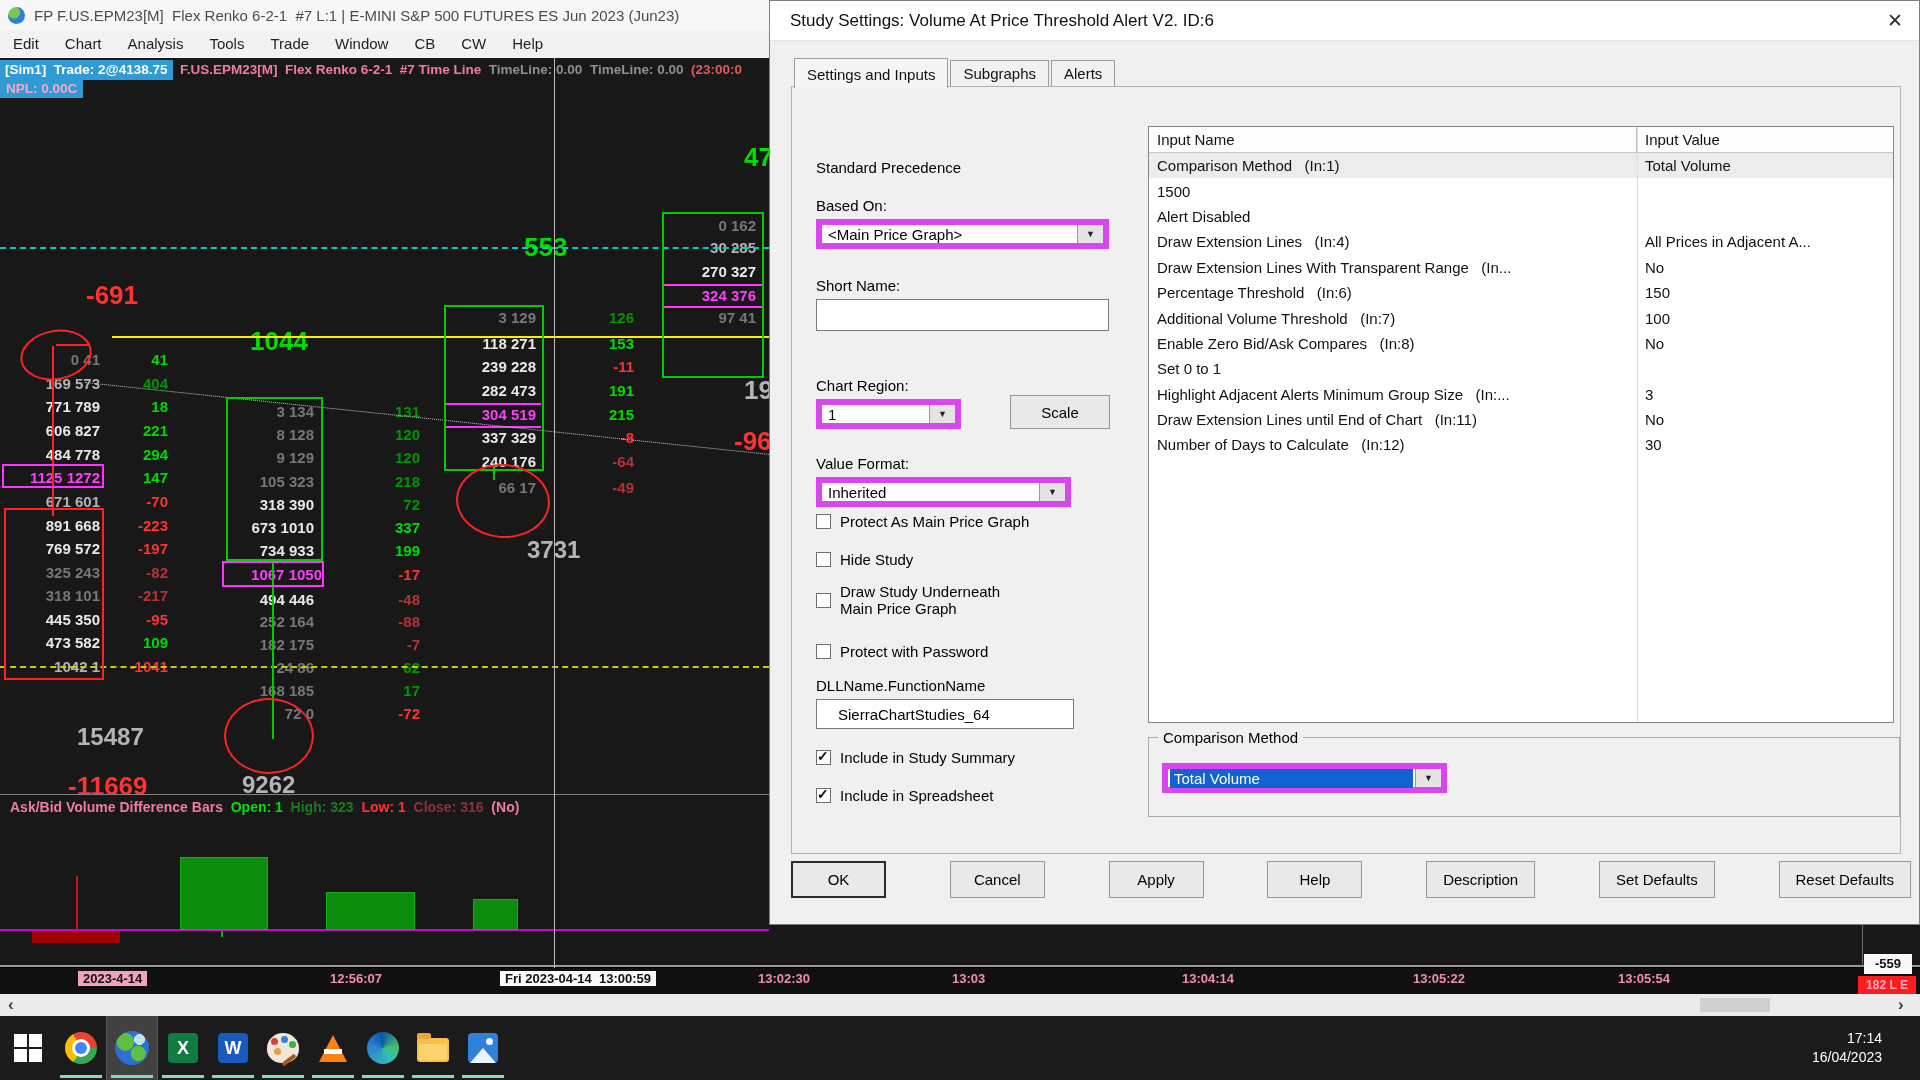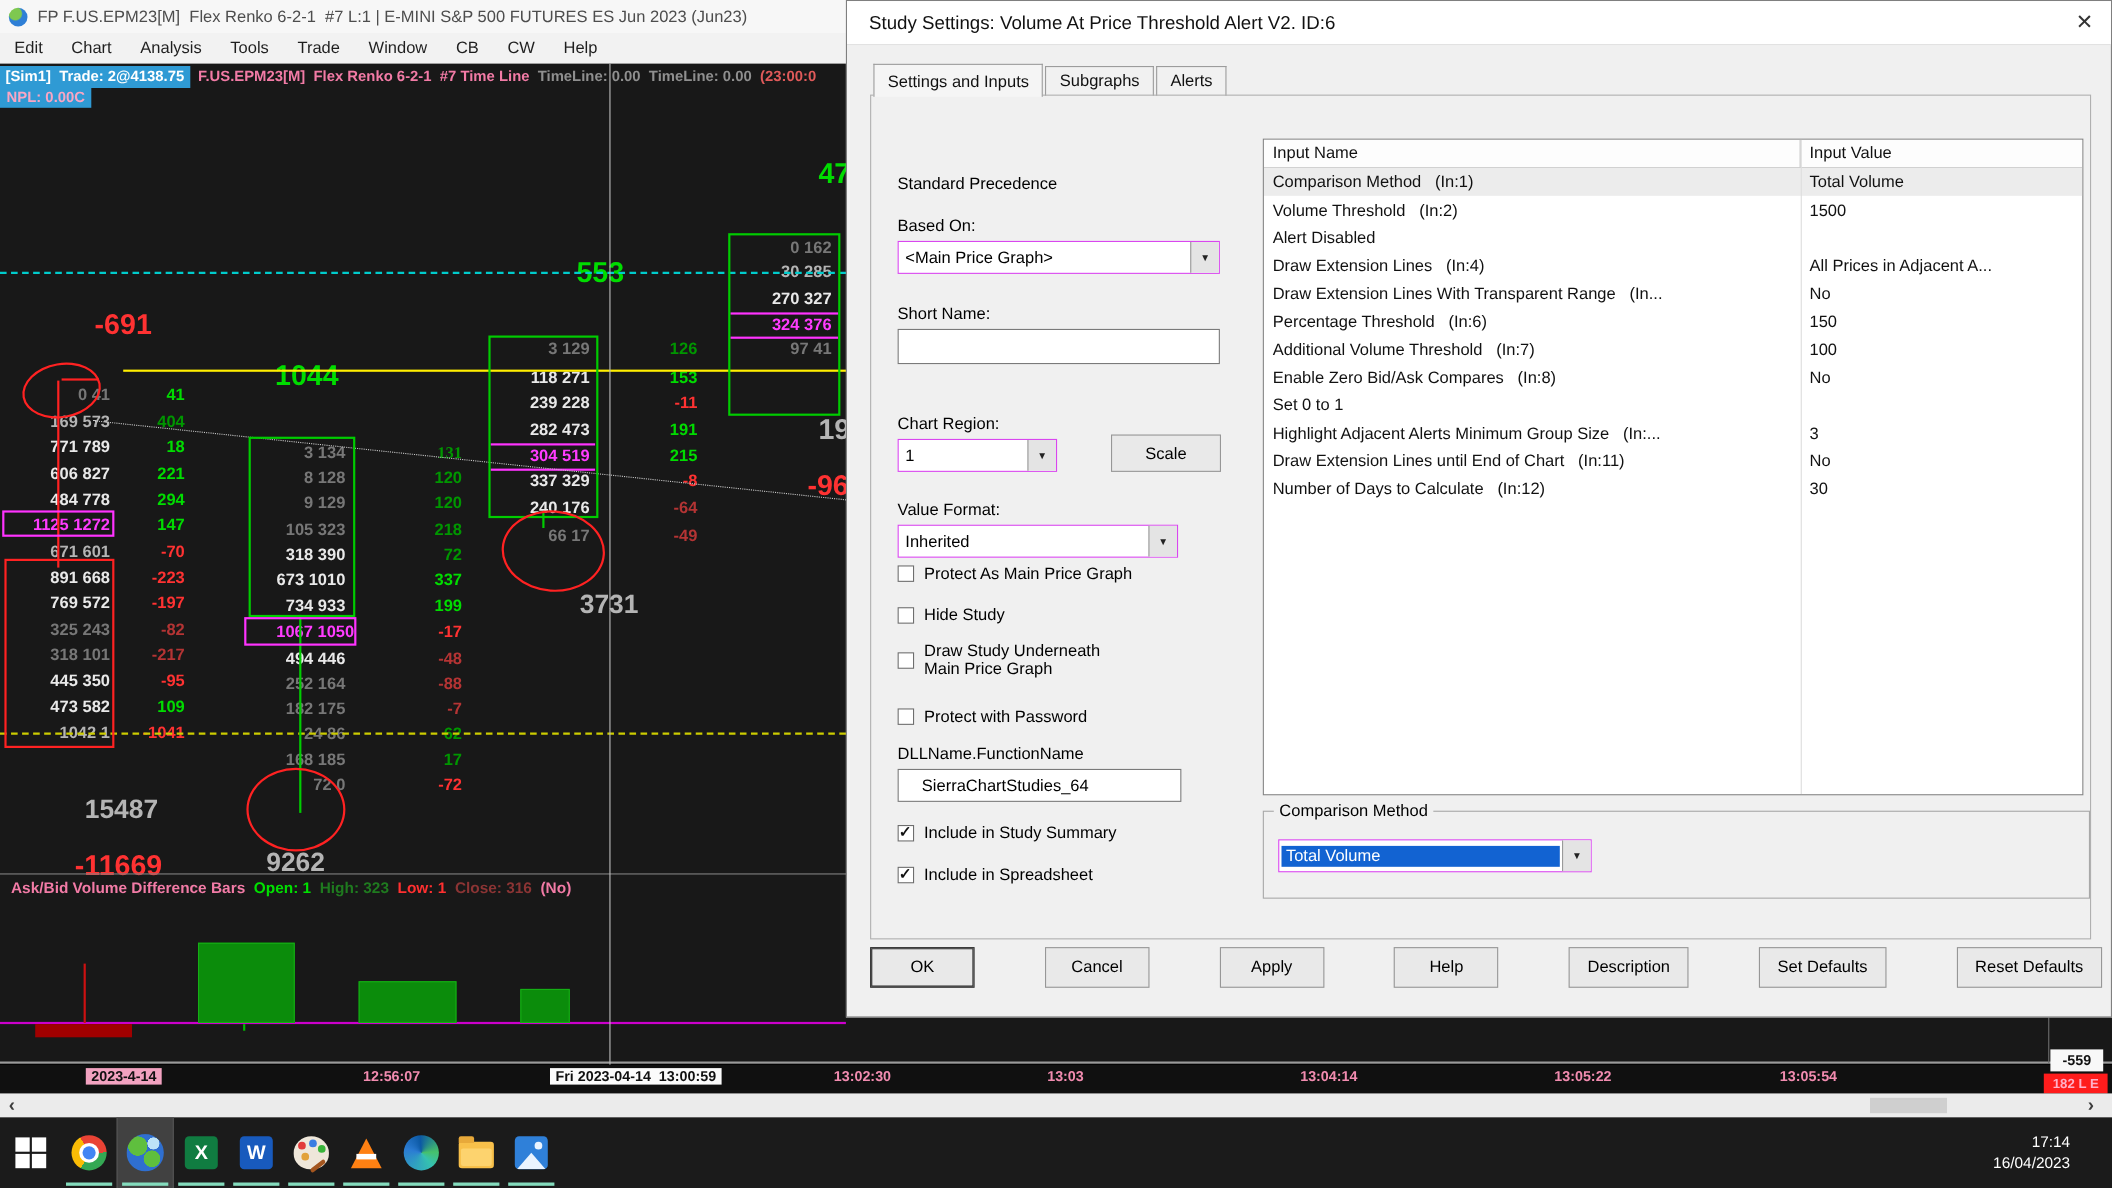--- a/index.html
+++ b/index.html
@@ -56,21 +56,21 @@
                 border-bottom:1px solid #e2e2e2;box-sizing:border-box;}
   #dlg-title{position:absolute;left:20px;top:0;font-size:17px;color:#111;line-height:40px;white-space:pre;}
   #dlg-close{position:absolute;right:16px;top:0;font-size:19px;color:#333;line-height:40px;}
   .tabs{position:absolute;left:24px;top:56px;display:flex;align-items:flex-end;}
   .tab{font-size:15px;color:#111;background:#f1f1f1;border:1px solid #9c9c9c;border-bottom:none;
        padding:4px 12px 5px;margin-right:2px;position:relative;}
   .tab.active{background:#f5f5f5;padding-top:7px;top:1px;z-index:2;}
   #content-box{position:absolute;left:21px;top:85px;width:1110px;height:768px;border:1px solid #b0b0b0;
                box-sizing:border-box;}
   .lbl{position:absolute;font-size:15px;color:#000;white-space:pre;}
-  .combo{position:absolute;background:#fff;border:1px solid #d946ef;box-sizing:border-box;display:flex;
+  .combo{position:absolute;background:#fff;border:6px solid #d946ef;box-sizing:border-box;display:flex;
          align-items:center;font-size:15px;color:#000;}
   .combo .val{flex:1;padding-left:6px;white-space:pre;overflow:hidden;}
   .combo .val.sel{background:#1263d2;color:#fff;margin:2px;padding:1px 4px;}
   .arrow-btn{width:25px;align-self:stretch;background:#e4e4e4;border-left:1px solid #9a9a9a;display:flex;
              align-items:center;justify-content:center;font-size:9px;color:#222;}
   .tinput{position:absolute;background:#fff;border:1px solid #7a7a7a;box-sizing:border-box;font-size:15px;
           color:#000;padding-left:21px;display:flex;align-items:center;white-space:pre;}
   .pushbtn{background:#e9e9e9;border:1px solid #979797;box-sizing:border-box;display:flex;align-items:center;
            justify-content:center;font-size:15px;color:#000;}
   .pushbtn.focused{border:1px solid #2b2b2b;box-shadow:inset 0 0 0 1px #2b2b2b;}
@@ -190,21 +190,21 @@
     <div class="ct c-bright ar" style="left: 230px; top: 495px; width: 84px;">318 390</div>
     <div class="ct c-bright ar" style="left: 230px; top: 518px; width: 84px;">673 1010</div>
     <div class="ct c-bright ar" style="left: 230px; top: 541px; width: 84px;">734 933</div>
     <div class="ct c-mag ar" style="left: 226px; top: 565px; width: 96px;">1067 1050</div>
     <div class="ct c-bright ar" style="left: 230px; top: 590px; width: 84px;">494 446</div>
     <div class="ct c-dim ar" style="left: 230px; top: 612px; width: 84px;">252 164</div>
     <div class="ct c-dim ar" style="left: 230px; top: 635px; width: 84px;">182 175</div>
     <div class="ct c-dim ar" style="left: 230px; top: 658px; width: 84px;">24 86</div>
     <div class="ct c-dim ar" style="left: 230px; top: 681px; width: 84px;">168 185</div>
     <div class="ct c-dim ar" style="left: 230px; top: 704px; width: 84px;">72 0</div>
-    <div class="ct c-dgreen ar" style="left: 366px; top: 402px; width: 54px; font-family: Liberation Serif, serif;">131</div>
+    <div class="ct c-dgreen ar" style="left: 366px; top: 402px; width: 54px;">131</div>
     <div class="ct c-dgreen ar" style="left: 366px; top: 425px; width: 54px;">120</div>
     <div class="ct c-dgreen ar" style="left: 366px; top: 448px; width: 54px;">120</div>
     <div class="ct c-dgreen ar" style="left: 366px; top: 472px; width: 54px;">218</div>
     <div class="ct c-dgreen ar" style="left: 366px; top: 495px; width: 54px;">72</div>
     <div class="ct c-green ar" style="left: 366px; top: 518px; width: 54px;">337</div>
     <div class="ct c-green ar" style="left: 366px; top: 541px; width: 54px;">199</div>
     <div class="ct c-red ar" style="left: 366px; top: 565px; width: 54px;">-17</div>
     <div class="ct c-dred ar" style="left: 366px; top: 590px; width: 54px;">-48</div>
     <div class="ct c-dred ar" style="left: 366px; top: 612px; width: 54px;">-88</div>
     <div class="ct c-dred ar" style="left: 366px; top: 635px; width: 54px;">-7</div>
@@ -349,21 +349,20 @@
       <div class="th" style="width:488px;border-right:1px solid #c0c0c0">Input Name</div>
       <div class="th" style="flex:1">Input Value</div>
     </div>
     <div id="tbl-divider"></div>
     <div id="tbl-body">
         <div class="tr sel">
           <div class="td" style="width: 488px;">Comparison Method   (In:1)</div>
           <div class="td" style="flex: 1 1 0%;">Total Volume</div>
         </div>
         <div class="tr">
-          <div class="td" style="width: 488px;">Volume Threshold   (In:2)</div>
           <div class="td" style="flex: 1 1 0%;">1500</div>
         </div>
         <div class="tr">
           <div class="td" style="flex: 1 1 0%;">Alert Disabled</div>
         </div>
         <div class="tr">
           <div class="td" style="width: 488px;">Draw Extension Lines   (In:4)</div>
           <div class="td" style="flex: 1 1 0%;">All Prices in Adjacent A...</div>
         </div>
         <div class="tr">

